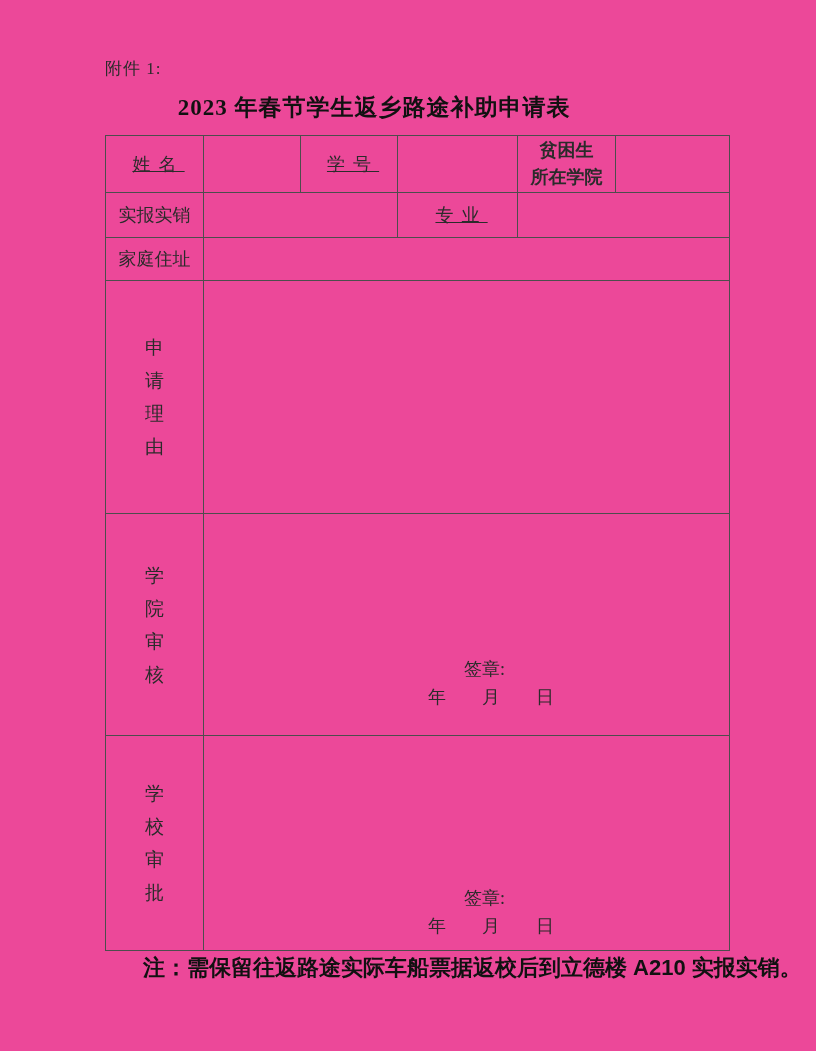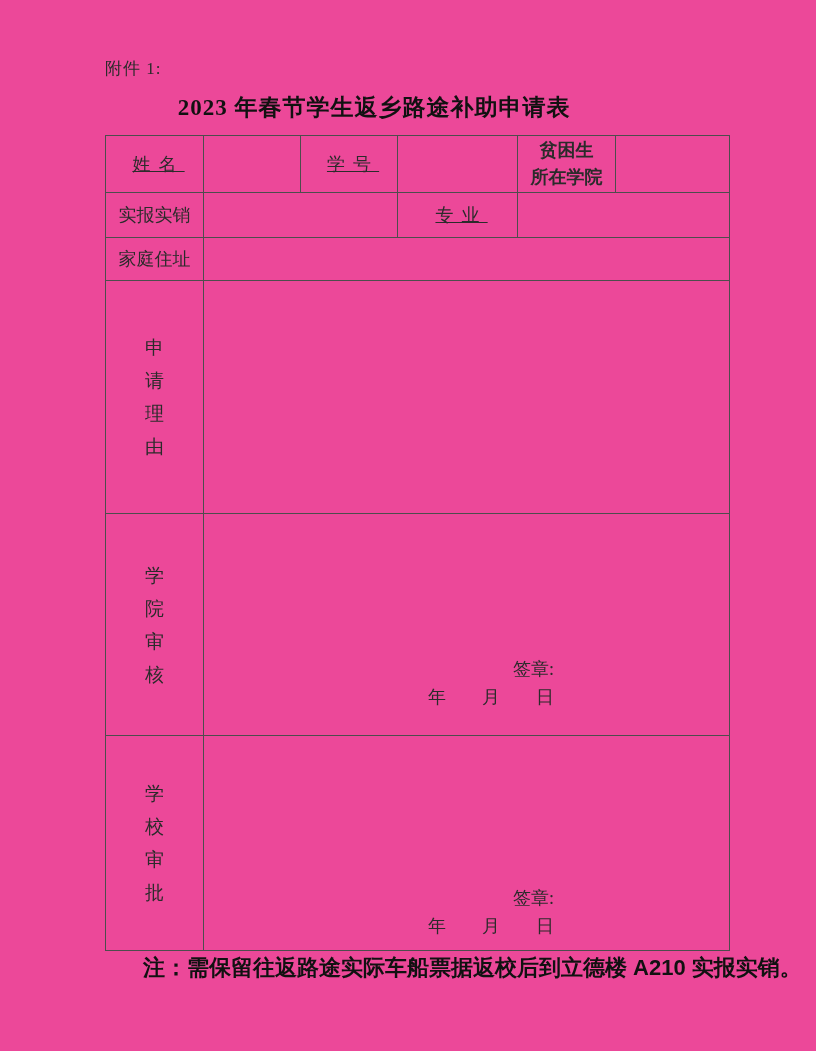--- a/index.html
+++ b/index.html
@@ -79,23 +79,22 @@
     position: relative;
   }
   .sign-block {
     position: absolute;
     left: 224px;
     text-align: left;
     font-size: 18px;
     color: #2b2b2b;
   }
   .sign-block .sign-line {
-    margin-left: 45px;
+    margin-left: 36px;
     line-height: 28px;
-    text-align: right;
   }
   .sign-block .date-line {
     line-height: 28px;
   }
   .footnote {
     position: absolute;
     left: 143px;
     top: 953px;
     font-family: "Liberation Sans", sans-serif;
     font-weight: bold;

